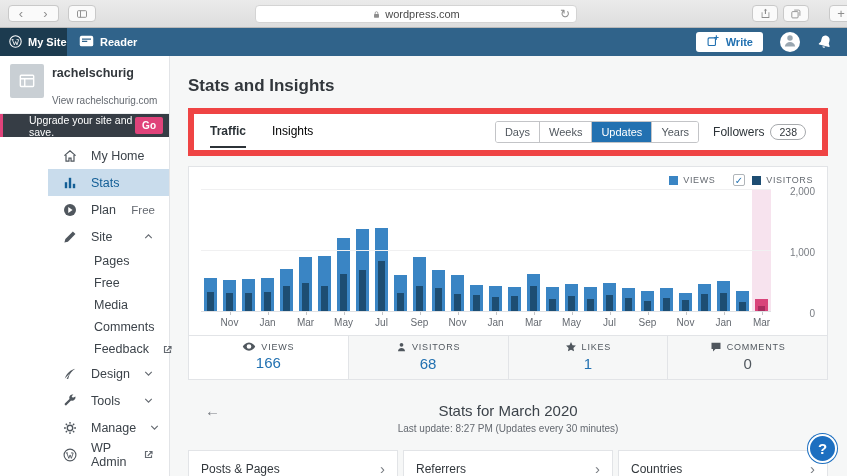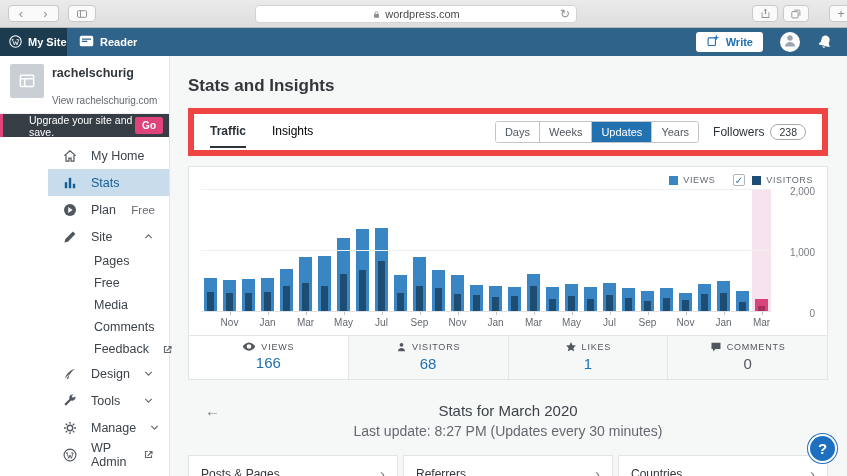--- a/index.html
+++ b/index.html
@@ -92,21 +92,21 @@
   .sum-label { display:flex; align-items:center; justify-content:center; gap:5px; font-size:9px; letter-spacing:.8px; color:#50575e; }
   .sum-label .ic { display:flex; color:#50575e; }
   .sum-value { font-size:15px; margin-top:2px; color:#50575e; }
   .sum-value.blue { color:#2271b1; }
 
   
   .period-block { display:flex; align-items:flex-start; margin-top:22px; }
   .back-arrow { width:40px; font-size:15px; color:#787c82; cursor:pointer; padding-left:17px; }
   .period-center { flex:1; text-align:center; }
   .period-title { font-size:15px; color:#3c434a; }
-  .period-sub { font-size:14px; color:#646970; margin-top:4px; }
+  .period-sub { font-size:10px; color:#646970; margin-top:4px; }
   .period-right { width:40px; }
 
   
   .cards { display:flex; gap:5px; margin-top:16px; }
   .card { flex:1; background:#fff; border:1px solid #e2e4e7; overflow:hidden; }
   .card-head { display:flex; align-items:center; justify-content:space-between; padding:10px 12px; border-bottom:1px solid #eef0f1; cursor:pointer; }
   .card-title { font-size:12px; color:#32373c; }
   .card-chevron { color:#787c82; font-size:15px; line-height:1; }
   .tbl-head { display:flex; justify-content:space-between; padding:9px 12px 3px; font-size:10.5px; font-weight:bold; color:#32373c; }
   .map-area { position:relative; height:40px; }

